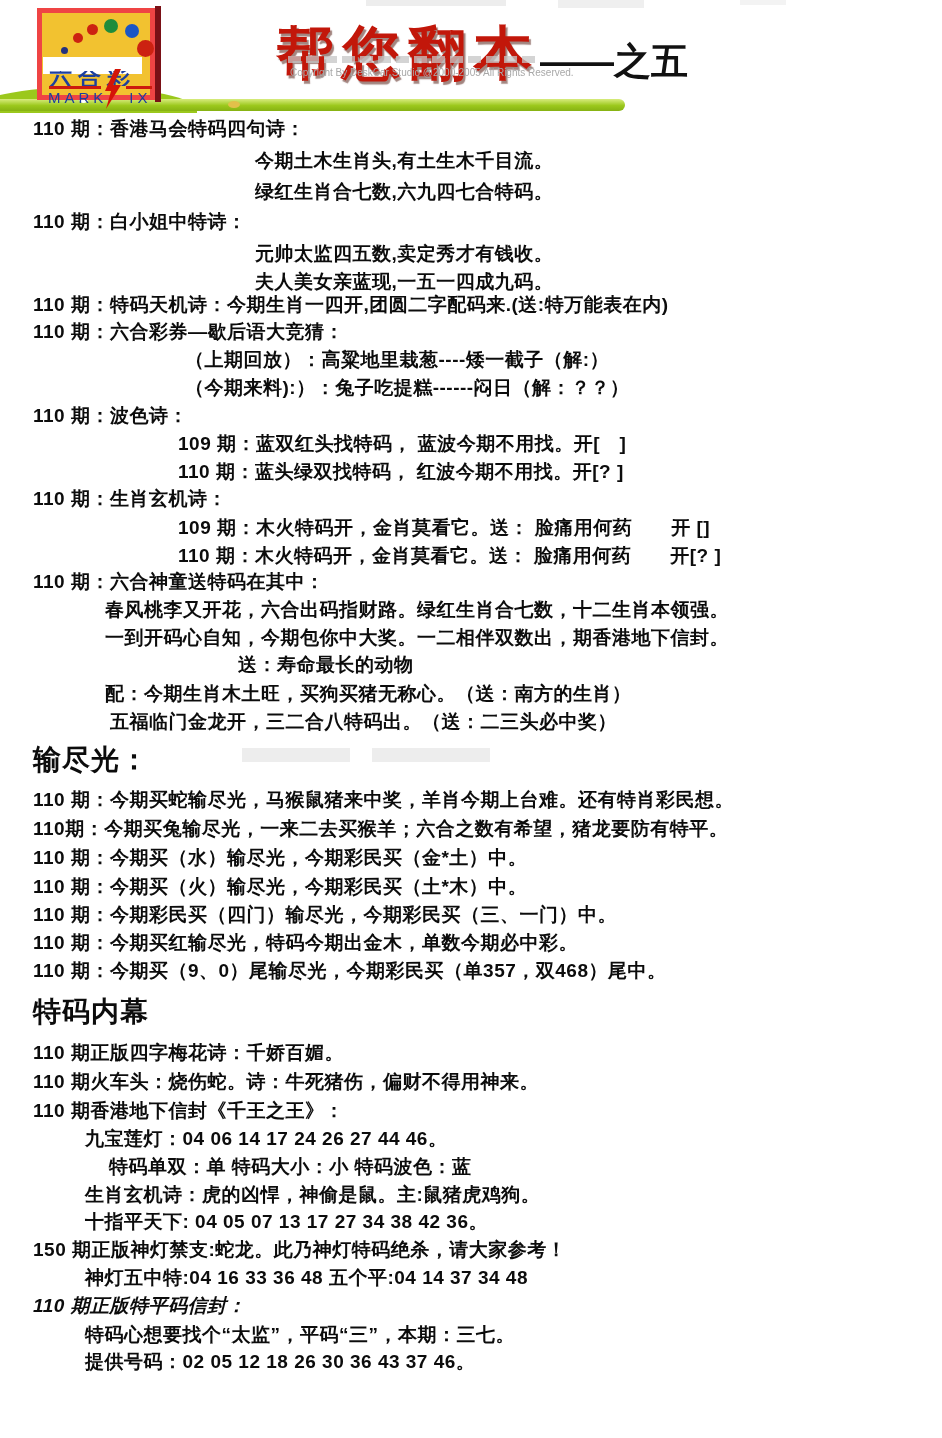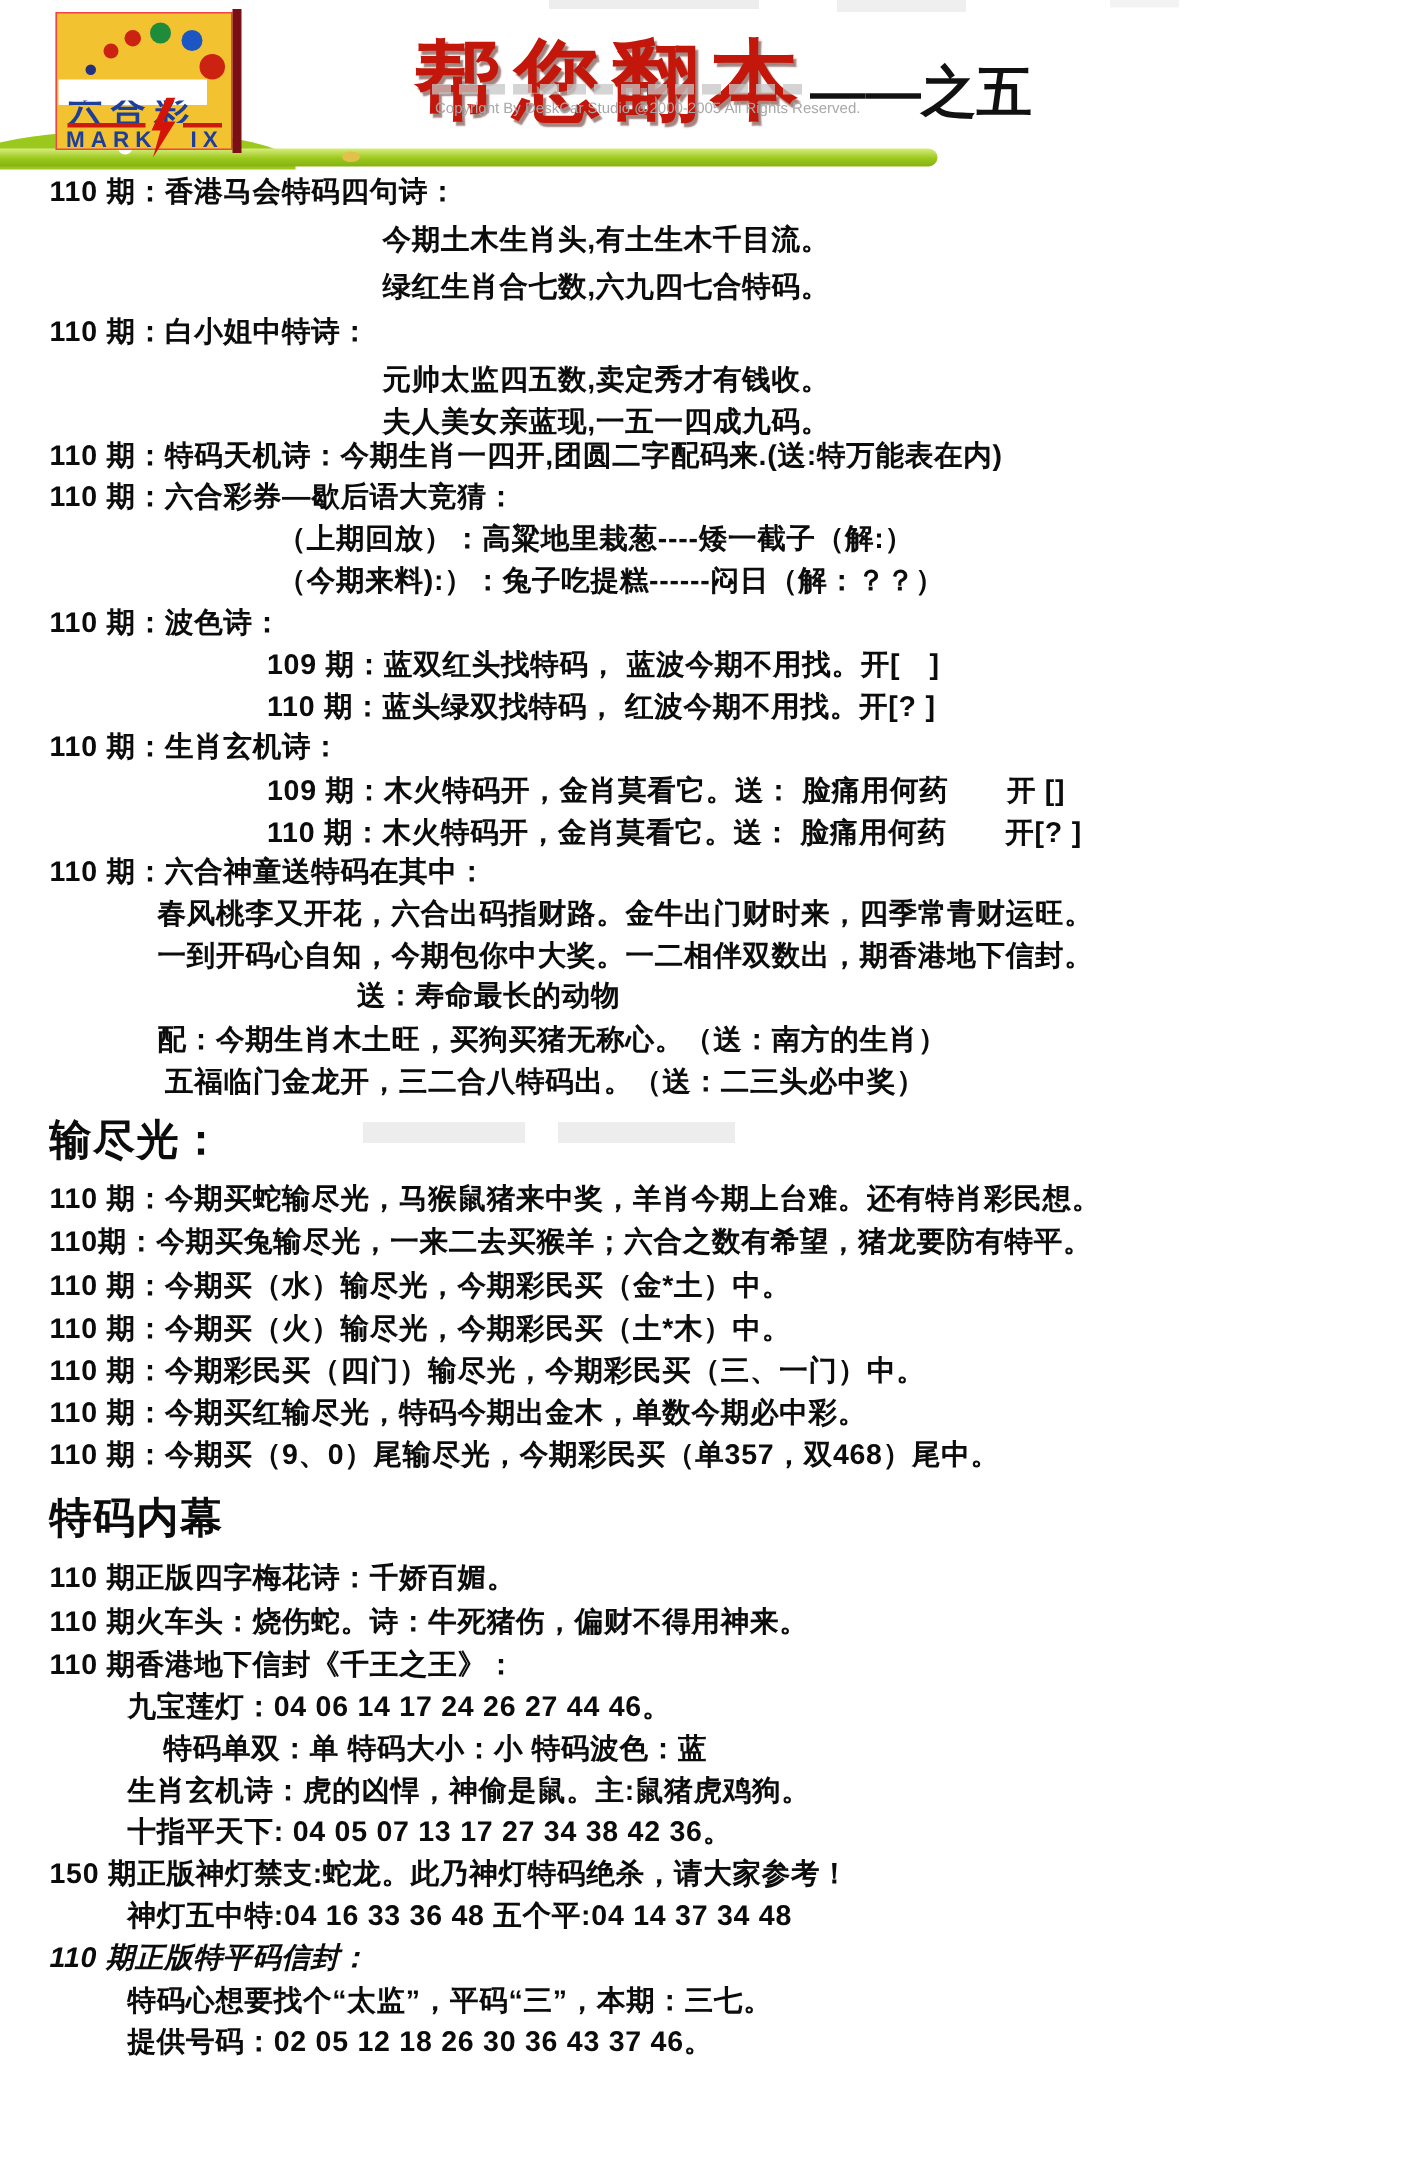--- a/index.html
+++ b/index.html
@@ -1,37 +1,37 @@
 <!DOCTYPE html>
 <html><head>
 <meta charset="utf-8">
 <style>
   html,body{margin:0;padding:0;background:#ffffff;}
   .page{position:relative;width:942px;height:1438px;background:#ffffff;overflow:hidden;
         font-family:"Liberation Sans","DejaVu Sans",sans-serif;}
 
   
   .logo{position:absolute;left:37px;top:8px;width:118px;height:92px;
-        background:#f2c230;border:1px solid #ef4444;box-sizing:border-box;}
+        background:#f2c230;border:5px solid #ef4444;box-sizing:border-box;}
   .dot{position:absolute;border-radius:50%;}
   .d-navy {left:19px;top:34px;width:7px;height:7px;background:#23317e;}
   .d-red1 {left:31px;top:20px;width:10px;height:10px;background:#cc2211;}
   .d-red2 {left:45px;top:11px;width:11px;height:11px;background:#cc2211;}
   .d-green{left:62px;top:6px;width:14px;height:14px;background:#1f8c3b;}
   .d-blue {left:83px;top:11px;width:14px;height:14px;background:#1b56c4;}
   .d-red3 {left:95px;top:27px;width:17px;height:17px;background:#cc2211;}
   .band{position:absolute;left:1px;top:44px;width:99px;height:17px;background:#ffffff;}
   .cnclip{position:absolute;left:7px;top:58px;width:100px;height:15px;overflow:hidden;}
   .cnclip span{display:block;margin-top:-9px;font-size:23px;font-weight:bold;color:#1c3f9e;
                letter-spacing:6px;white-space:nowrap;}
   .redline{position:absolute;height:3px;background:#cc1a0d;}
   .rl1{left:7px;top:73px;width:52px;}
   .rl2{left:84px;top:73px;width:26px;}
   .markrow{position:absolute;left:6px;top:76px;width:106px;color:#1c3f9e;
-           font-weight:bold;font-size:15px;letter-spacing:4px;display:flex;}
+           font-weight:normal;font-size:15px;letter-spacing:4px;display:flex;}
   .markrow .mright{margin-left:22px;}
   .bolt{position:absolute;left:60px;top:56px;width:22px;height:40px;}
   .maroon-strip{position:absolute;left:155px;top:6px;width:6px;height:96px;background:#7a1016;}
 
   .title-wrap{position:absolute;left:276px;top:0px;display:flex;align-items:flex-end;height:88px;}
   .title-main{font-family:"Liberation Serif","DejaVu Serif",serif;font-size:58px;font-weight:bold;
               color:#c2170a;letter-spacing:8px;line-height:1.15;
               text-shadow:2px 3px 1px rgba(70,12,0,0.5);white-space:nowrap;}
   .title-suffix{font-size:37px;font-weight:bold;color:#111;line-height:1;padding-bottom:8px;
                 letter-spacing:0;white-space:nowrap;}
@@ -122,21 +122,21 @@
       <div class="line" style="left: 33px; top: 321px;">110 期：六合彩券—歇后语大竞猜：</div>
       <div class="line" style="left: 185px; top: 349px;">（上期回放）：高粱地里栽葱----矮一截子（解:）</div>
       <div class="line" style="left: 185px; top: 377px;">（今期来料):）：兔子吃提糕------闷日（解：？？）</div>
       <div class="line" style="left: 33px; top: 405px;">110 期：波色诗：</div>
       <div class="line" style="left: 178px; top: 433px;">109 期：蓝双红头找特码， 蓝波今期不用找。开[　]</div>
       <div class="line" style="left: 178px; top: 461px;">110 期：蓝头绿双找特码， 红波今期不用找。开[? ]</div>
       <div class="line" style="left: 33px; top: 488px;">110 期：生肖玄机诗：</div>
       <div class="line" style="left: 178px; top: 517px;">109 期：木火特码开，金肖莫看它。送： 脸痛用何药　　开 []</div>
       <div class="line" style="left: 178px; top: 545px;">110 期：木火特码开，金肖莫看它。送： 脸痛用何药　　开[? ]</div>
       <div class="line" style="left: 33px; top: 571px;">110 期：六合神童送特码在其中：</div>
-      <div class="line" style="left: 105px; top: 599px;">春风桃李又开花，六合出码指财路。金牛出门财时来，四季常青财运旺。</div>
+      <div class="line" style="left: 105px; top: 599px;">春风桃李又开花，六合出码指财路。绿红生肖合七数，十二生肖本领强。</div>
       <div class="line" style="left: 105px; top: 627px;">一到开码心自知，今期包你中大奖。一二相伴双数出，期香港地下信封。</div>
       <div class="line" style="left: 238px; top: 654px;">送：寿命最长的动物</div>
       <div class="line" style="left: 105px; top: 683px;">配：今期生肖木土旺，买狗买猪无称心。（送：南方的生肖）</div>
       <div class="line" style="left: 110px; top: 711px;">五福临门金龙开，三二合八特码出。（送：二三头必中奖）</div>
       <div class="line heading" style="left: 33px; top: 744px;">输尽光：</div>
       <div class="line" style="left: 33px; top: 789px;">110 期：今期买蛇输尽光，马猴鼠猪来中奖，羊肖今期上台难。还有特肖彩民想。</div>
       <div class="line" style="left: 33px; top: 818px;">110期：今期买兔输尽光，一来二去买猴羊；六合之数有希望，猪龙要防有特平。</div>
       <div class="line" style="left: 33px; top: 847px;">110 期：今期买（水）输尽光，今期彩民买（金*土）中。</div>
       <div class="line" style="left: 33px; top: 876px;">110 期：今期买（火）输尽光，今期彩民买（土*木）中。</div>
       <div class="line" style="left: 33px; top: 904px;">110 期：今期彩民买（四门）输尽光，今期彩民买（三、一门）中。</div>

